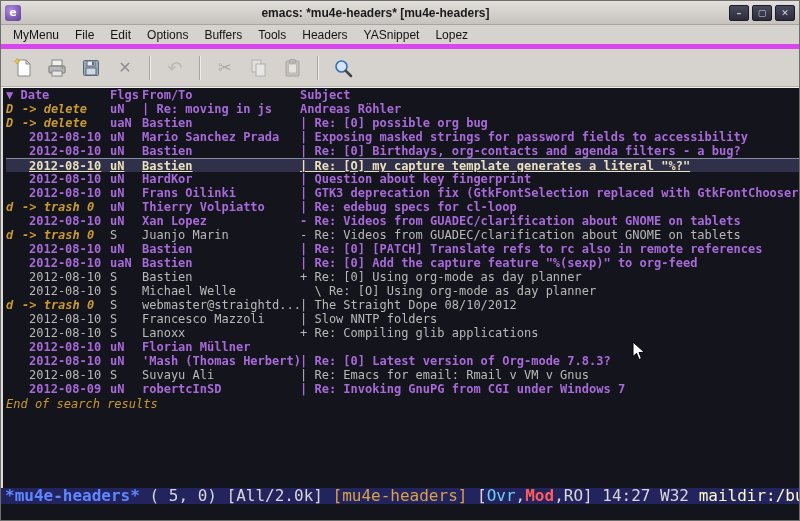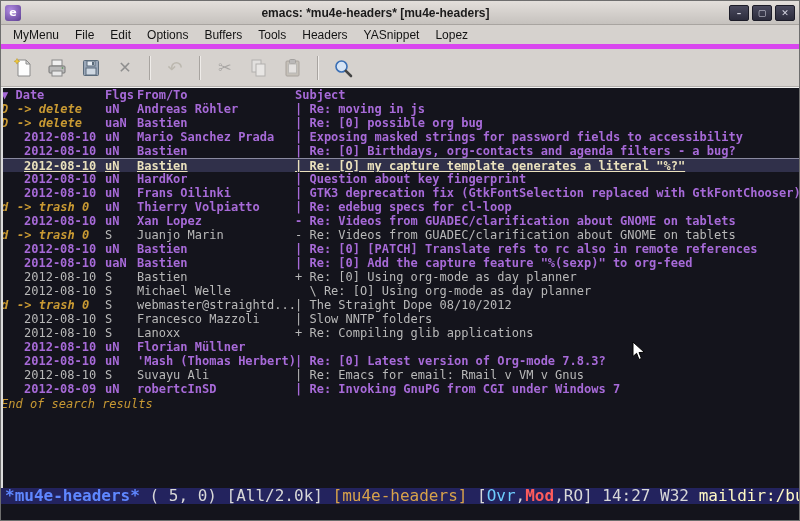--- a/index.html
+++ b/index.html
@@ -58,21 +58,21 @@
   .tb-btn.disabled { opacity:.45; filter:grayscale(.8); }
   .tb-glyph { font-family:"DejaVu Sans", sans-serif; }
   .tb-sep {
     width:0; height:24px; border-left:1px solid #a8a4a0; border-right:1px solid #efece9;
     margin:0 4px;
   }
   
   .textarea {
     position:relative; flex:1; background:#14141c;
     border-top:1px solid #f2f2f2;
-    overflow:hidden;
+    padding-left:5px; overflow:hidden;
     font-size:12px; line-height:14px;
   }
   .scrollbar {
     position:absolute; left:0; top:0; width:2px; height:100%;
     background:#dcdcdc;
   }
   .header-line, .hrow {
     display:grid;
     grid-template-columns:16px 88px 32px 158px 1fr;
     height:14px; line-height:14px;
@@ -200,22 +200,22 @@
       <span>Flgs</span>
       <span>From/To</span>
       <span>Subject</span>
     </div>
 
     <div>
         <div class="hrow">
           <span class="c f-mark">D</span>
           <span class="c f-mark">-&gt; delete</span>
           <span class="c f-unread">uN</span>
+          <span class="c f-unread">| Re: moving in js</span>
           <span class="c f-unread">Andreas Röhler</span>
-          <span class="c f-unread">| Re: moving in js</span>
         </div>
         <div class="hrow">
           <span class="c f-mark">D</span>
           <span class="c f-mark">-&gt; delete</span>
           <span class="c f-unread">uaN</span>
           <span class="c f-unread">Bastien</span>
           <span class="c f-unread">| Re: [0] possible org bug</span>
         </div>
         <div class="hrow">
           <span class="c f-unread"></span>

